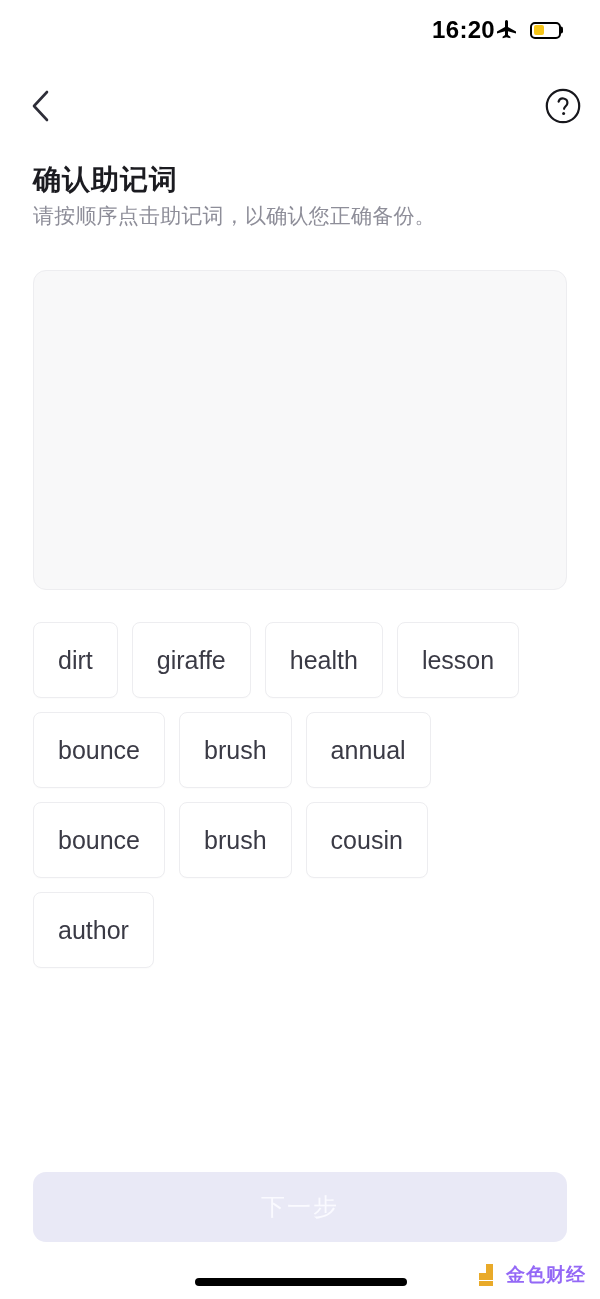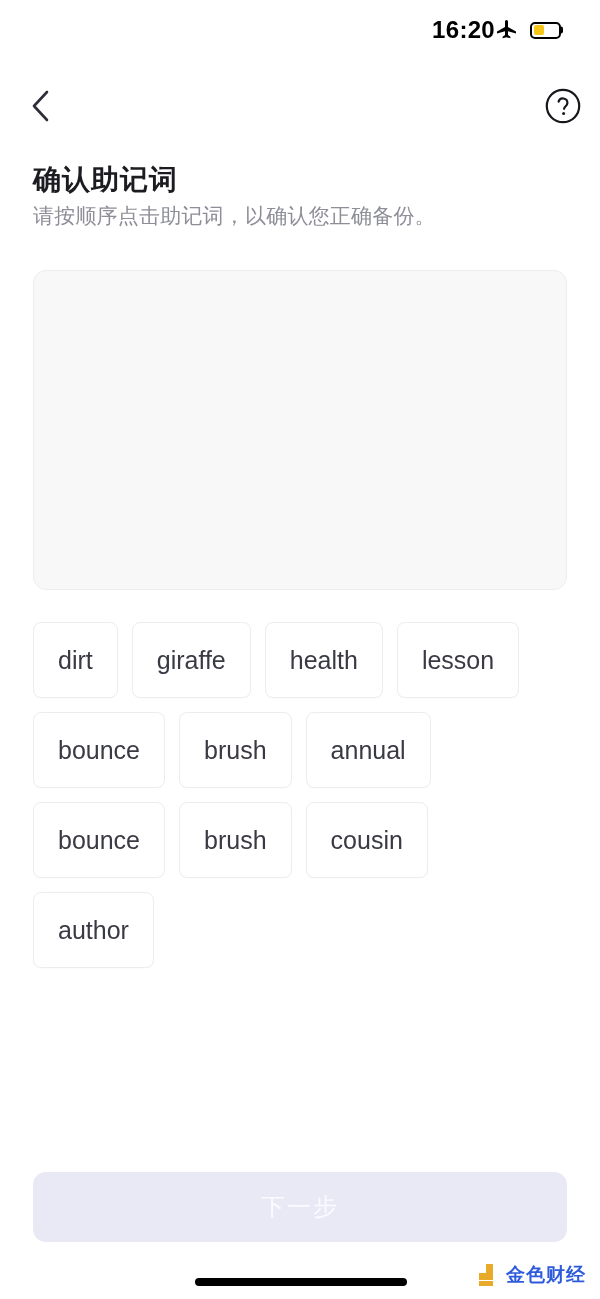--- a/index.html
+++ b/index.html
@@ -111,21 +111,21 @@
   }
 
   
   .watermark {
     position:absolute; right:14px; top:1262px;
     display:flex; align-items:center; gap:7px;
     opacity:0.92;
   }
   .wm-mark { width:26px; height:26px; display:block; }
   .wm-text {
-    font-size:19px; color:#1d4ed8; font-weight:bold;
+    font-size:19px; color:#8b5cf6; font-weight:bold;
     letter-spacing:1px;
   }
 </style>
 </head>
 <body>
 
 <div class="phone">
 
   <div class="statusbar">
     <div class="status-time">16:20</div>

